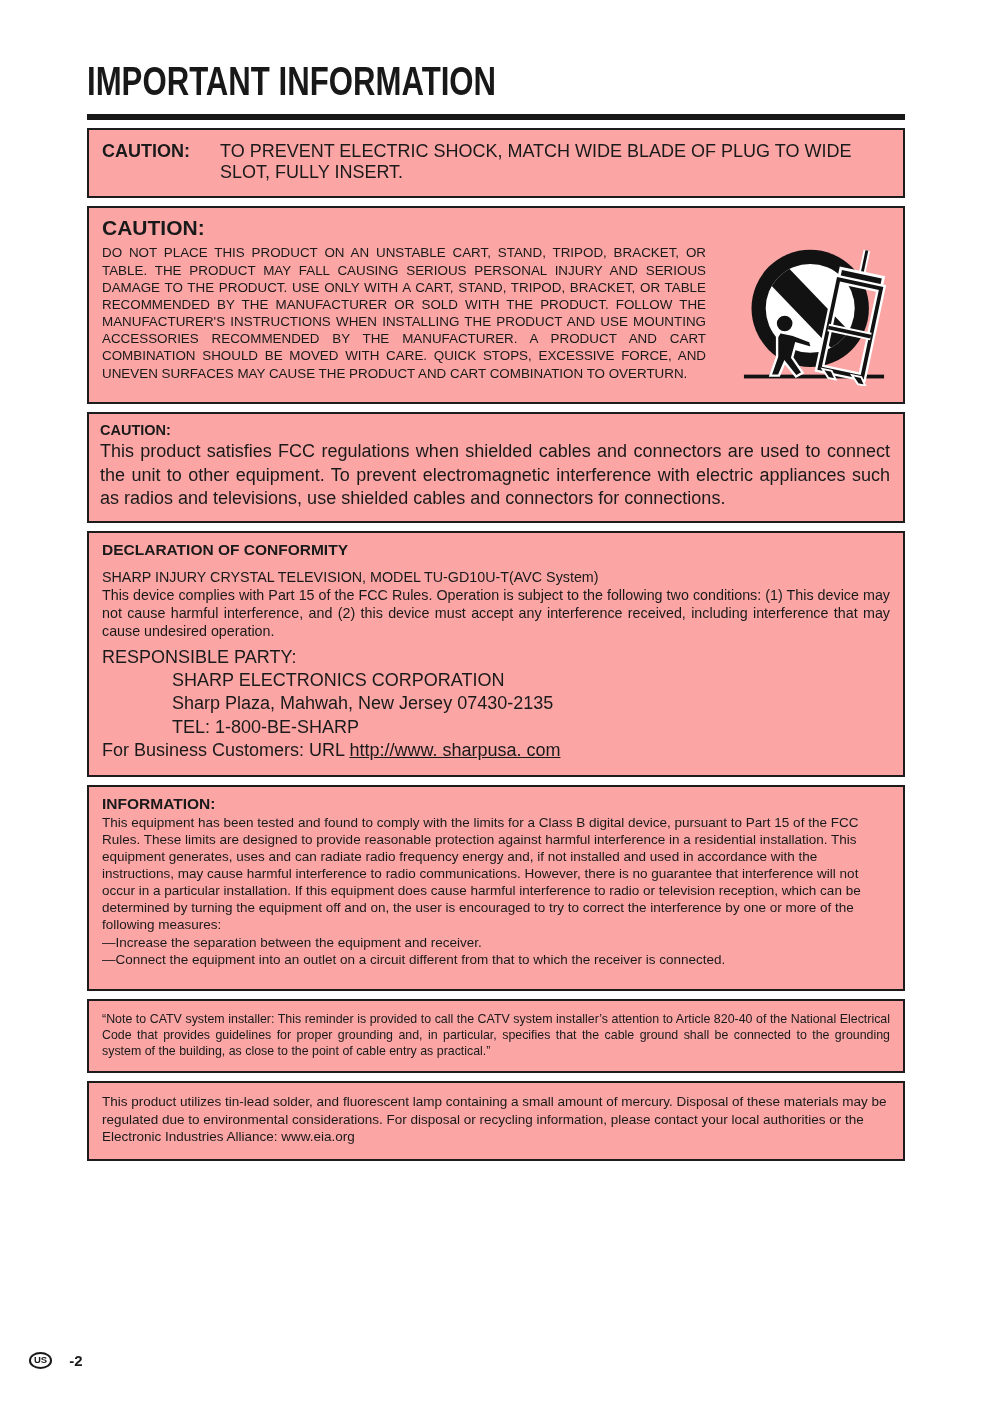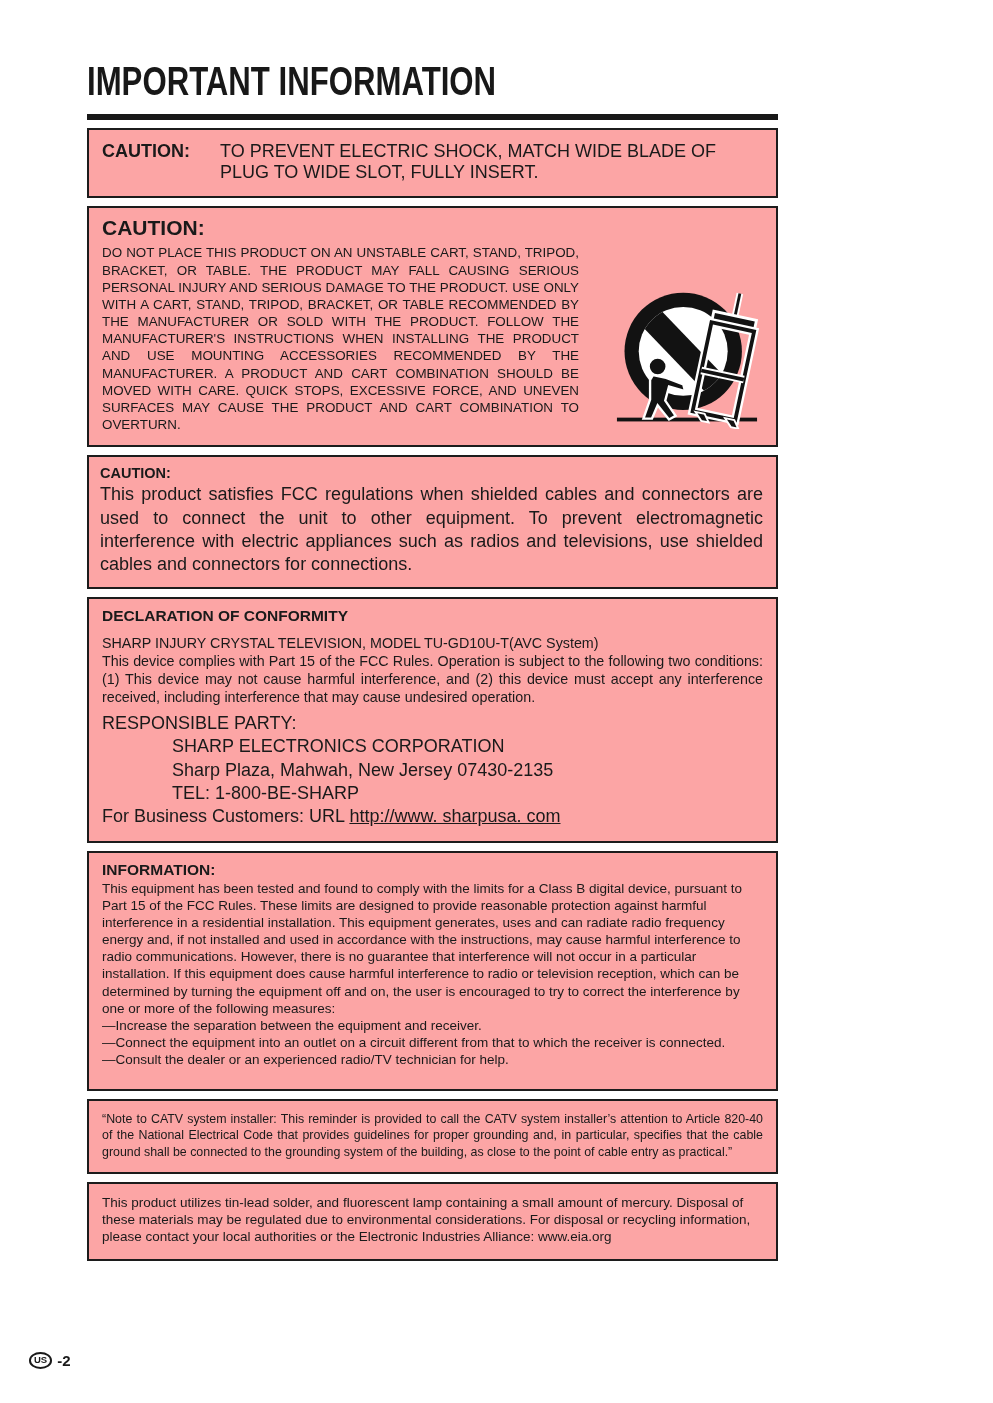--- a/index.html
+++ b/index.html
@@ -4,21 +4,21 @@
 <style>
   * { margin: 0; padding: 0; box-sizing: border-box; }
   html, body { background: #ffffff; }
   body {
     width: 993px; height: 1403px;
     position: relative;
     font-family: "Liberation Sans", sans-serif;
     color: #1a1a1a;
     overflow: hidden;
   }
-  .content { position: absolute; left: 87px; top: 58px; width: 691px; }
+  .content { position: absolute; left: 87px; top: 58px; width: 818px; }
 
   .page-title {
     font-size: 41px; font-weight: bold; letter-spacing: 0px;
     transform: scaleX(0.76); transform-origin: left center;
     white-space: nowrap; color: #181818;
   }
   .title-rule { height: 6px; background: #181818; margin-top: 9px; }
 
   .box {
     border: 2px solid #1c1c1c;
@@ -60,21 +60,21 @@
   
   .info-head { font-size: 15.5px; font-weight: bold; margin-bottom: 1px; }
   .info-body { font-size: 13.5px; line-height: 1.27; }
   .info-measure { font-size: 13.5px; line-height: 1.27; }
 
   
   .catv-text { font-size: 12.4px; line-height: 1.3; text-align: justify; }
   .mercury-text { font-size: 13.5px; line-height: 1.28; }
 
   
-  .footer { position: absolute; left: 29px; top: 1352px; display: flex; align-items: center; gap: 5px; }
+  .footer { position: absolute; left: 29px; top: 1352px; display: flex; align-items: center; gap: 17px; }
   .region-badge {
     display: inline-block; border: 2px solid #1a1a1a; border-radius: 50%;
     font-size: 9.5px; font-weight: bold; padding: 1px 3px 1px 3px; line-height: 1.1;
   }
   .page-num { font-size: 15px; font-weight: bold; }
 </style>
 </head>
 <body>
 
 <div class="content">
@@ -151,21 +151,20 @@
         <span>For Business Customers: URL </span><span class="decl-url">http://www. sharpusa. com</span>
       </div>
     </div>
   </div>
 
   <div class="box" style="padding-bottom:21px;">
     <div class="info-head">INFORMATION:</div>
     <div class="info-body">This equipment has been tested and found to comply with the limits for a Class B digital device, pursuant to Part 15 of the FCC Rules. These limits are designed to provide reasonable protection against harmful interference in a residential installation. This equipment generates, uses and can radiate radio frequency energy and, if not installed and used in accordance with the instructions, may cause harmful interference to radio communications. However, there is no guarantee that interference will not occur in a particular installation. If this equipment does cause harmful interference to radio or television reception, which can be determined by turning the equipment off and on, the user is encouraged to try to correct the interference by one or more of the following measures:</div>
     <div class="info-measure">—Increase the separation between the equipment and receiver.</div>
     <div class="info-measure">—Connect the equipment into an outlet on a circuit different from that to which the receiver is connected.</div>
-    <div class="info-measure">—Consult the dealer or an experienced radio/TV technician for help.</div>
   </div>
 
   <div class="box" style="padding-top:10px;padding-bottom:12px;">
     <div class="catv-text">“Note to CATV system installer: This reminder is provided to call the CATV system installer’s attention to Article 820-40 of the National Electrical Code that provides guidelines for proper grounding and, in particular, specifies that the cable ground shall be connected to the grounding system of the building, as close to the point of cable entry as practical.”</div>
   </div>
 
   <div class="box" style="padding-top:10px;padding-bottom:14px;">
     <div class="mercury-text">This product utilizes tin-lead solder, and fluorescent lamp containing a small amount of mercury. Disposal of these materials may be regulated due to environmental considerations. For disposal or recycling information, please contact your local authorities or the Electronic Industries Alliance: www.eia.org</div>
   </div>
 

